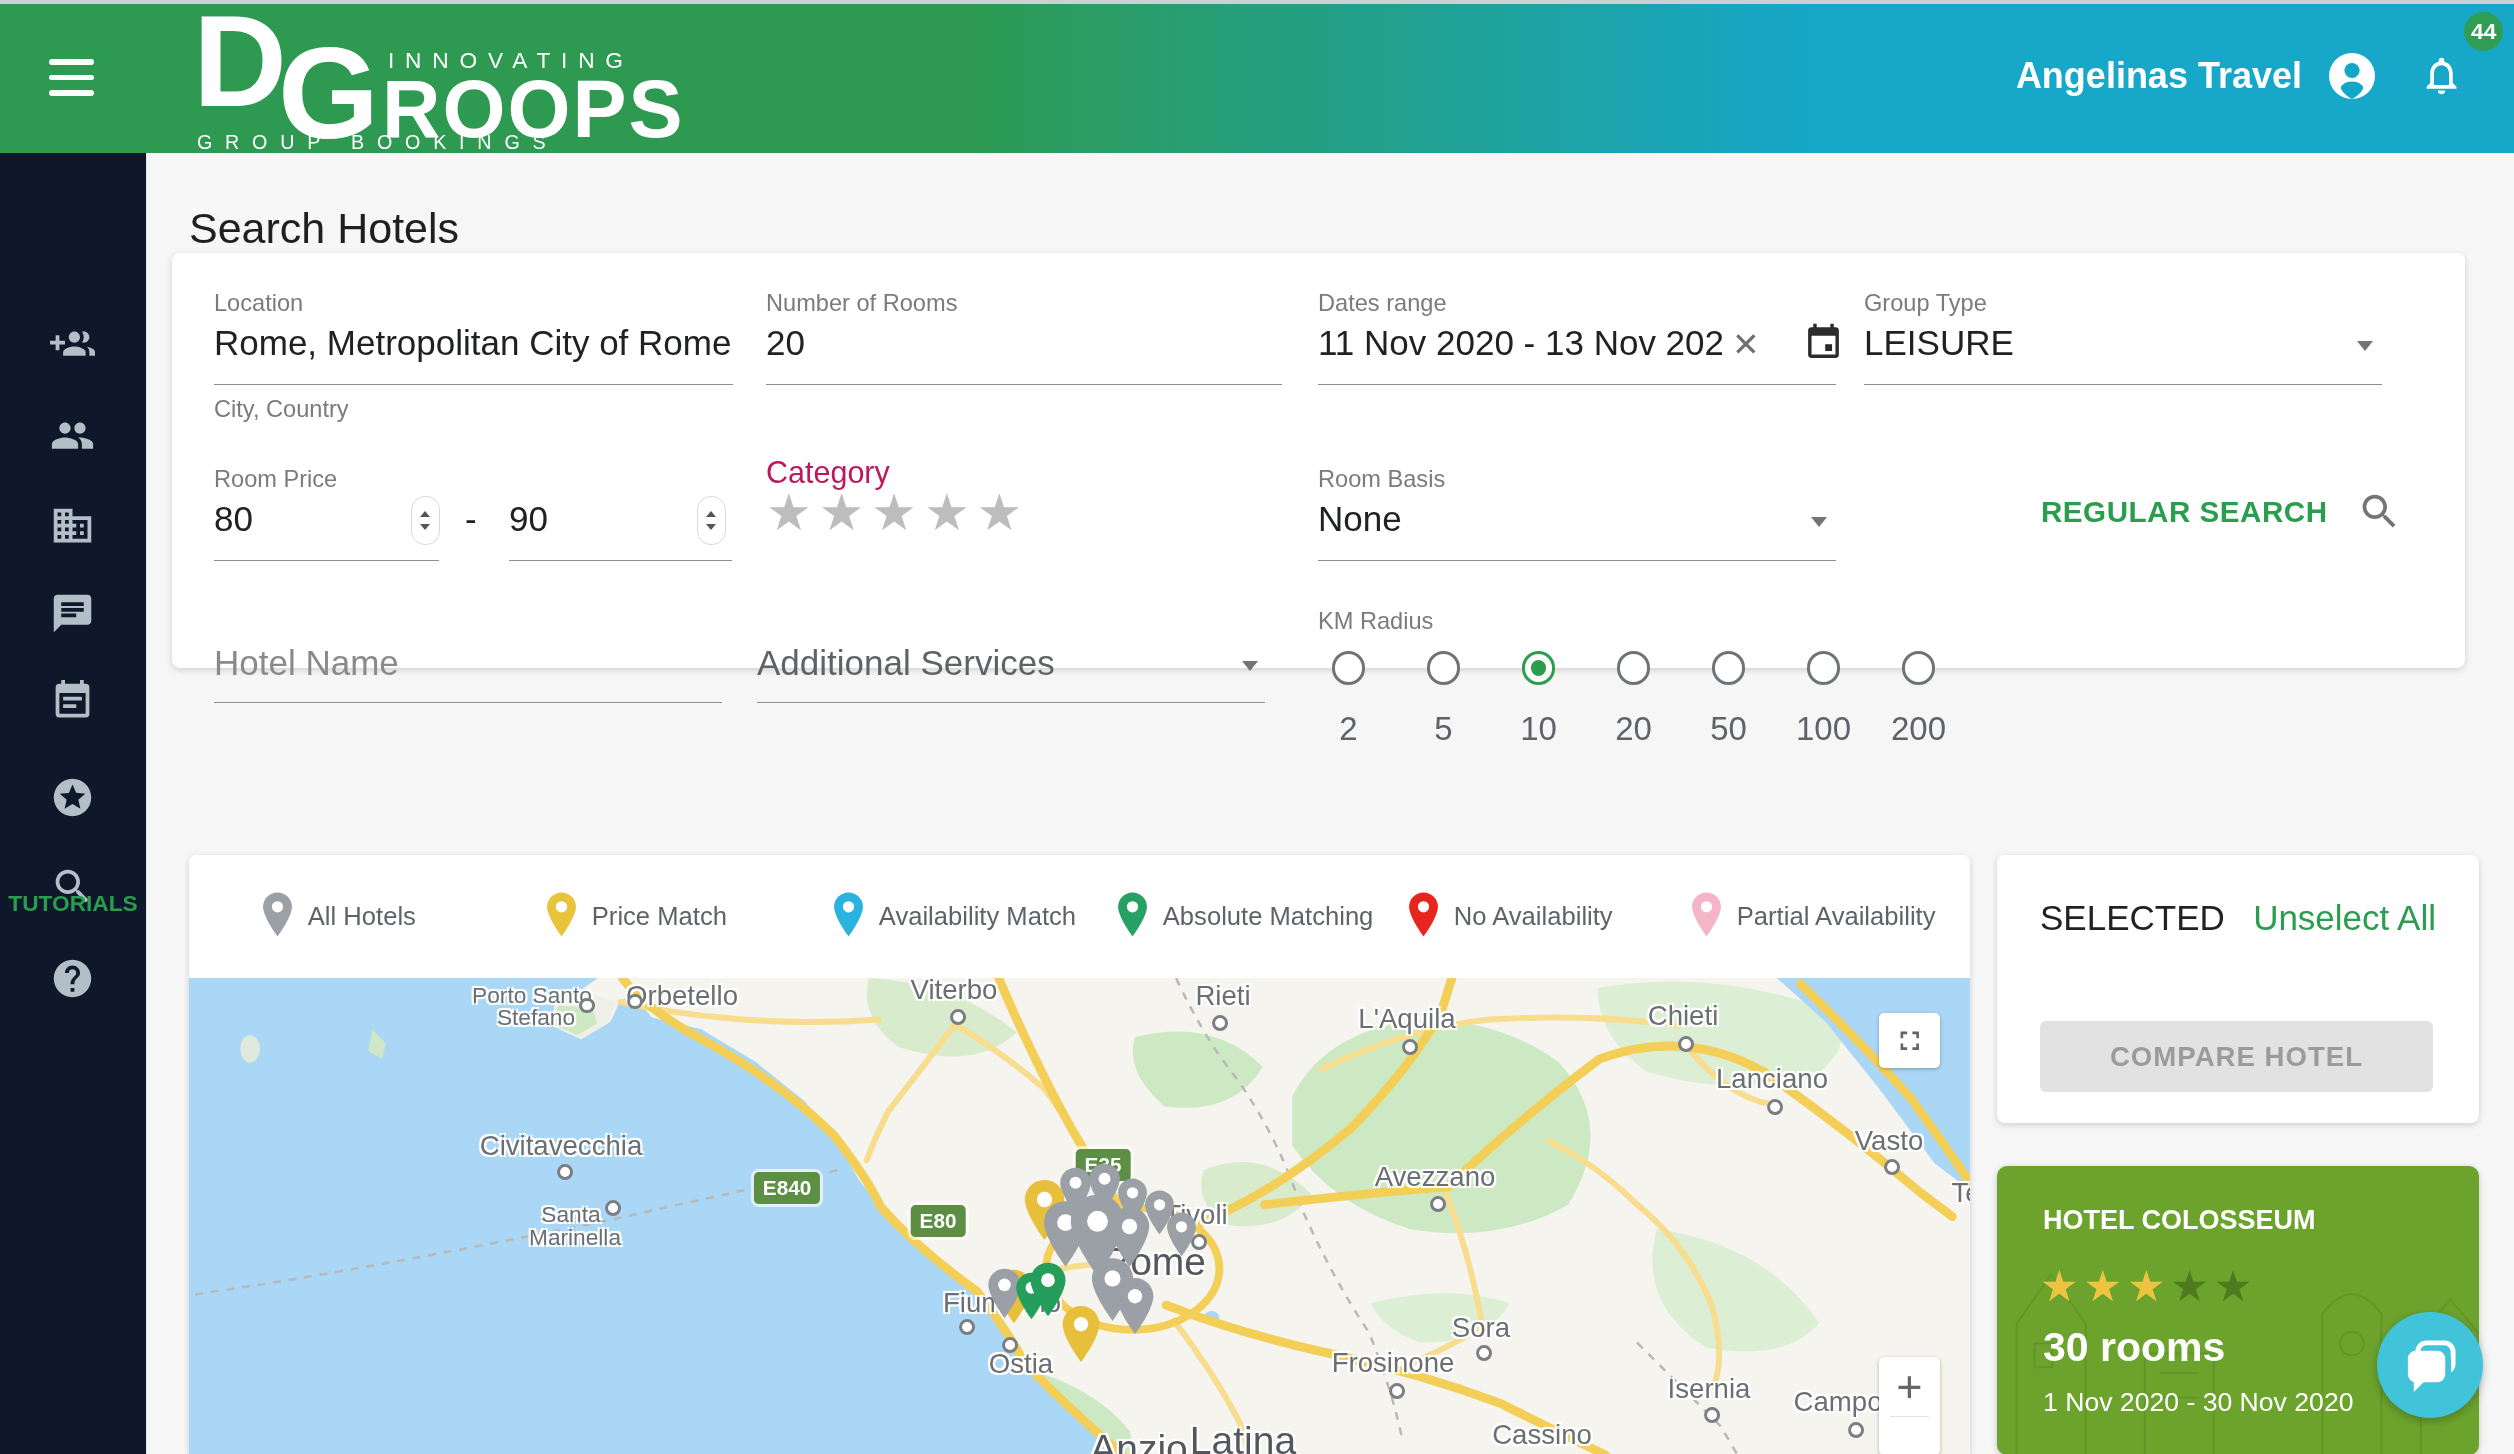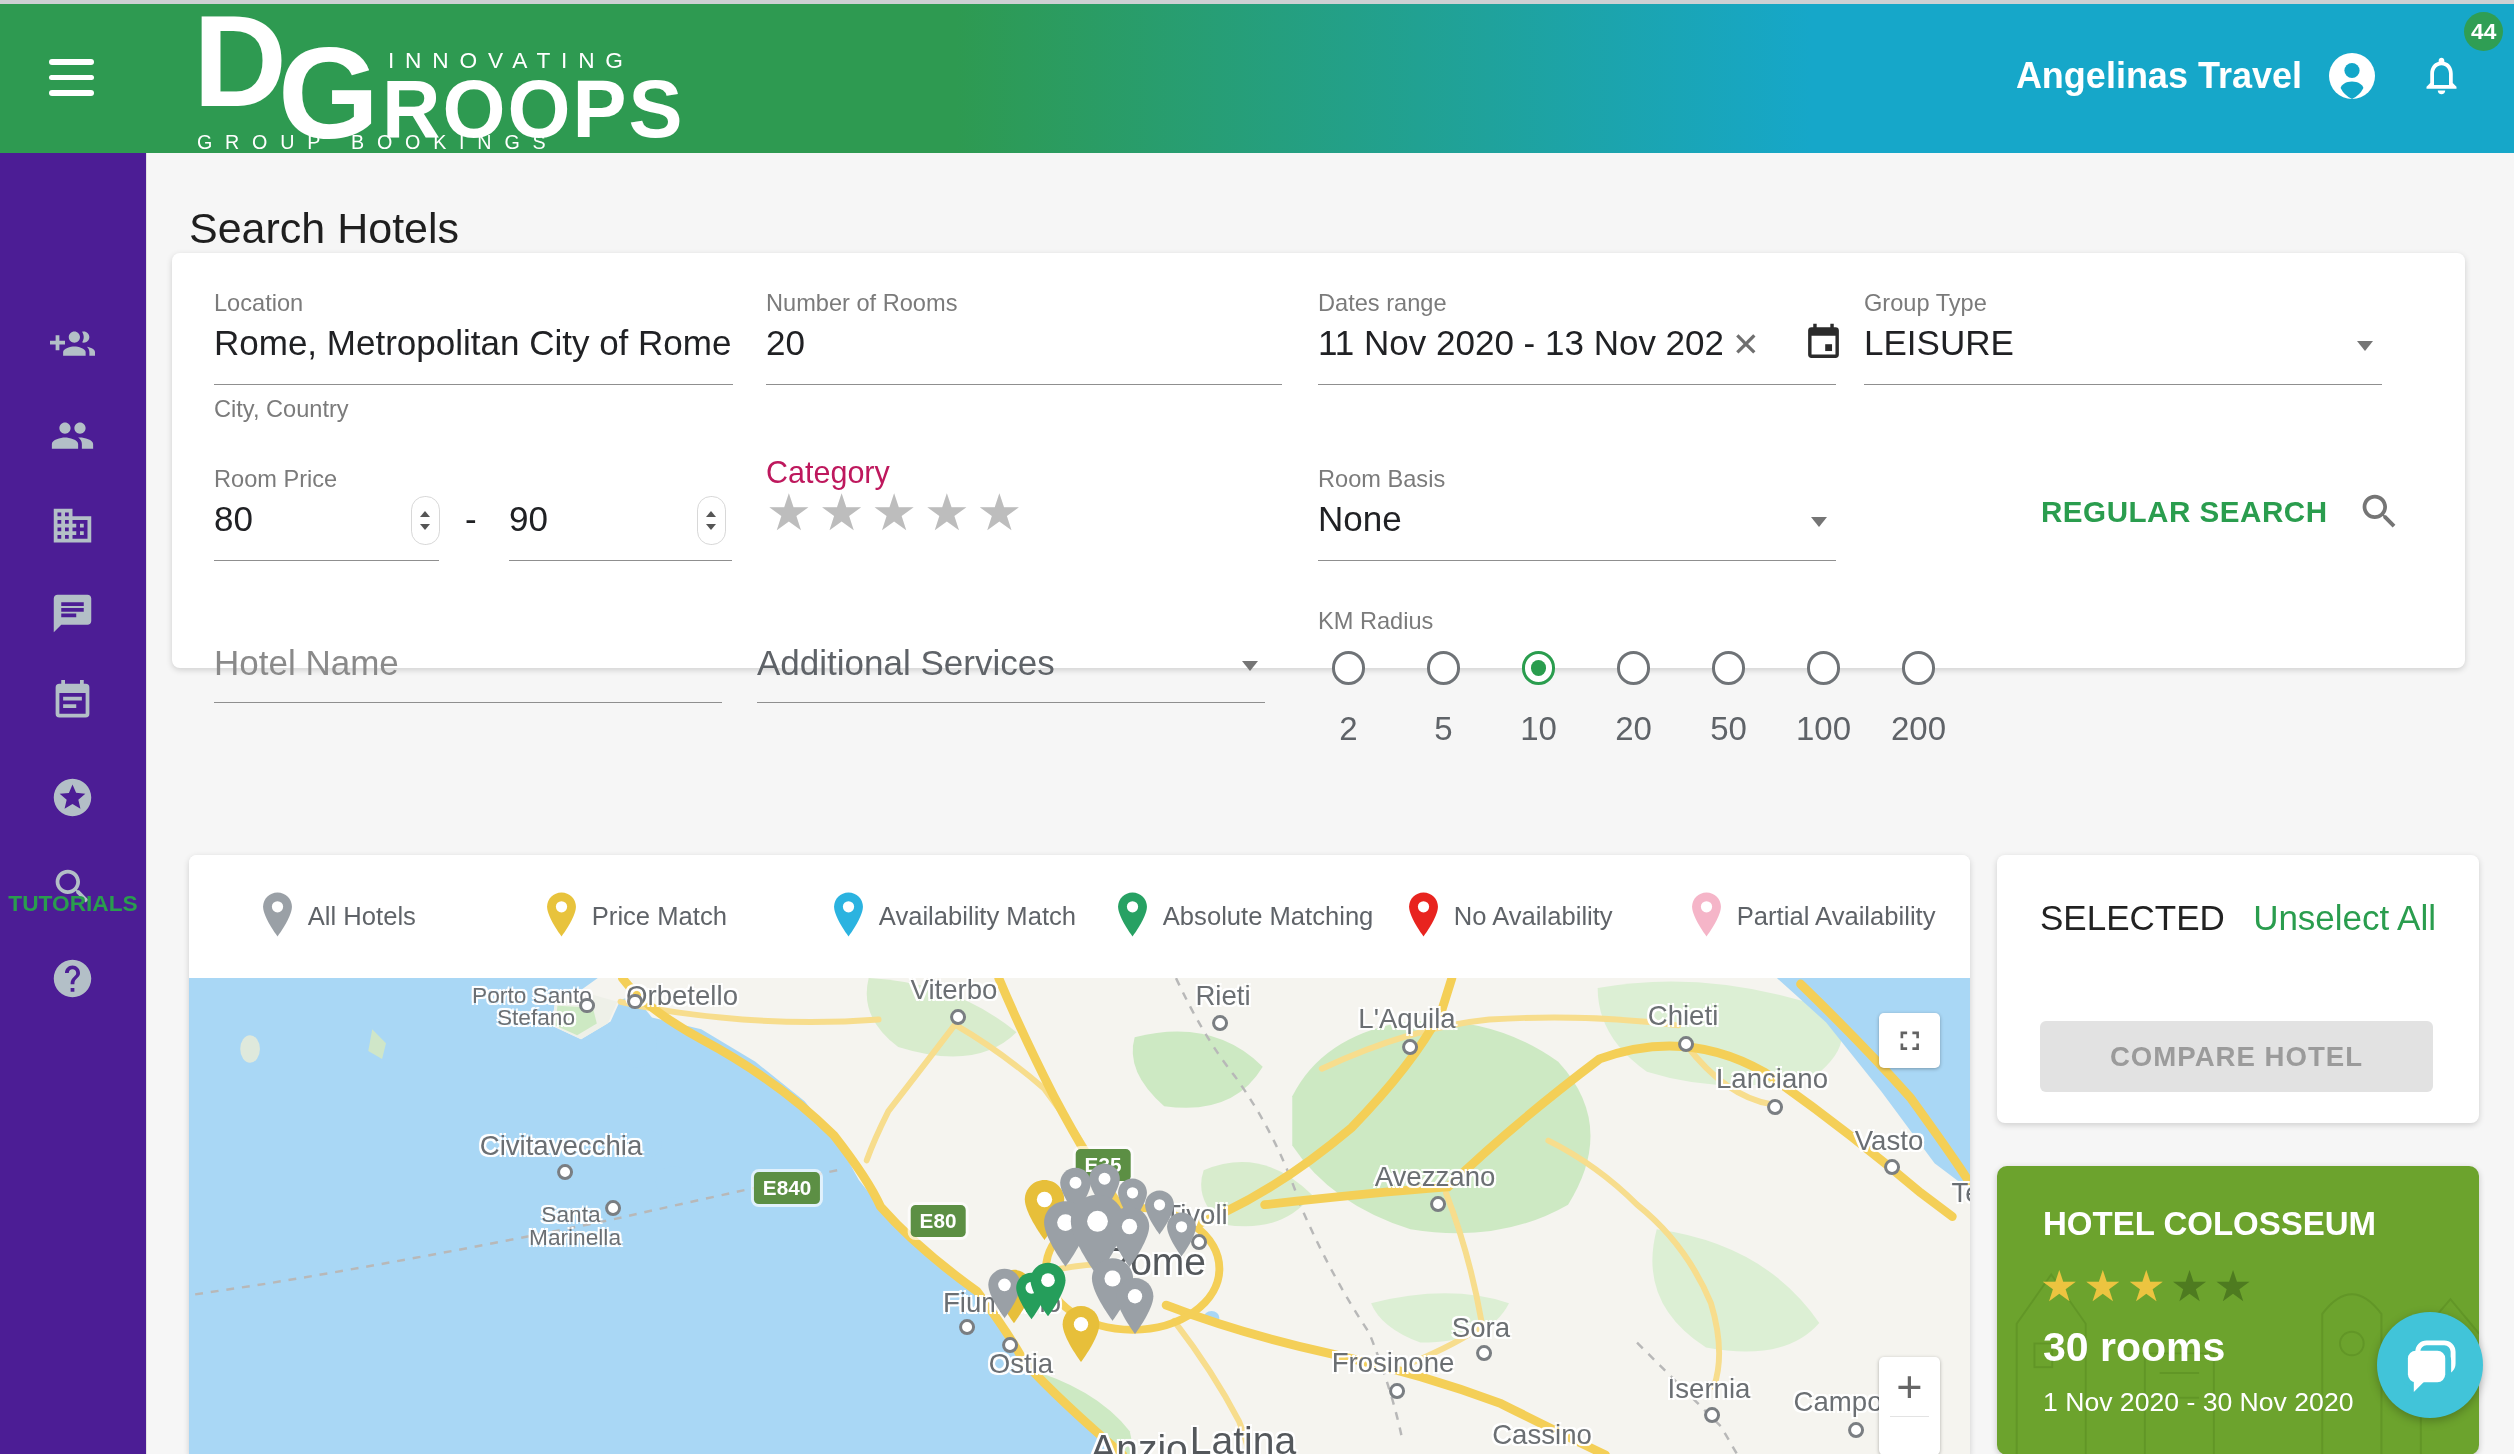--- a/index.html
+++ b/index.html
@@ -17,21 +17,21 @@
   .lg-innov{position:absolute;left:195px;top:41px;font-size:22.7px;font-weight:500;letter-spacing:10.8px;}
   .lg-roops{position:absolute;left:189px;top:63px;font-size:81px;font-weight:700;letter-spacing:2px;line-height:1;}
   .lg-tag{position:absolute;left:3.9px;top:125px;font-size:19.7px;font-weight:500;letter-spacing:12.8px;}
   .account-name{position:absolute;right:213px;top:55px;font-size:36px;font-weight:700;color:#fff;white-space:nowrap;cursor:pointer;}
   .avatar{position:absolute;right:140px;top:53px;width:46px;height:46px;cursor:pointer;}
   .bell{position:absolute;right:51px;top:53px;width:45px;height:45px;cursor:pointer;}
   .notif-badge{position:absolute;right:11.8px;top:11.8px;width:39px;height:39px;border-radius:50%;background:#2f9e54;color:#fff;
     font-size:22.7px;font-weight:700;display:flex;align-items:center;justify-content:center;}
 
   
-  .sidebar{position:absolute;left:0;top:153px;width:146px;height:1302px;background:#4c1d95;border-right:1px solid #e2e2e2;z-index:40;}
+  .sidebar{position:absolute;left:0;top:153px;width:146px;height:1302px;background:#0f172a;border-right:1px solid #e2e2e2;z-index:40;}
   .side-ic{position:absolute;left:50px;width:45px;height:45px;cursor:pointer;}
   .side-ic svg{width:45px;height:45px;fill:#b3bfc7;}
   .tutorials{position:absolute;left:0;top:737px;width:146px;text-align:center;font-size:22.7px;font-weight:700;color:#2a9d4e;cursor:pointer;}
 
   
   .page-title{position:absolute;left:189px;top:175px;font-size:43px;font-weight:500;color:#1f1f1f;}
   .card{position:absolute;background:#fff;border-radius:7.9px;box-shadow:0 2px 6.9px rgba(0,0,0,0.16);}
   .form-card{left:172px;top:253px;width:2293px;height:415px;}
   .field{position:absolute;}
   .f-label{font-size:23.6px;color:#7b7b7b;}
@@ -84,21 +84,21 @@
   .zoom-div{width:39px;height:1px;background:#e3e3e3;}
 
   
   .selected-card{left:1997px;top:855px;width:482px;height:268px;}
   .sel-title{position:absolute;left:43px;top:43px;font-size:35px;font-weight:500;color:#222;}
   .unselect-all{position:absolute;right:43px;top:43px;font-size:35px;color:#2a9d4e;cursor:pointer;}
   .compare-btn{position:absolute;left:43px;top:166px;width:393px;height:71px;background:#e2e2e2;border:none;border-radius:5.9px;
     font-family:inherit;font-size:27.6px;font-weight:700;color:#9b9b9b;letter-spacing:1px;cursor:pointer;}
   .hotel-card{position:absolute;left:1997px;top:1166px;width:482px;height:289px;background:#6ca32d;border-radius:9.9px;
     color:#fff;overflow:hidden;box-shadow:0 2px 6.9px rgba(0,0,0,0.2);cursor:pointer;}
-  .hc-name{position:absolute;left:46px;top:39px;font-size:33px;font-weight:700;white-space:nowrap;}
+  .hc-name{position:absolute;left:46px;top:39px;font-size:27px;font-weight:700;white-space:nowrap;}
   .hc-stars{position:absolute;left:43px;top:95px;font-size:43px;letter-spacing:4.9px;white-space:nowrap;}
   .hc-stars .st-on{color:#ecc440;}
   .hc-stars .st-off{color:#4e7b20;}
   .hc-rooms{position:absolute;left:46px;top:158px;font-size:41px;font-weight:700;}
   .hc-dates{position:absolute;left:46px;top:221px;font-size:26.6px;font-weight:500;}
   .hc-pattern{position:absolute;left:0;top:0;opacity:0.22;}
   .chat-fab{position:absolute;left:2377px;top:1312px;width:106px;height:106px;border-radius:50%;background:#41c4d9;
     box-shadow:0 3px 9.9px rgba(0,0,0,0.25);z-index:20;display:flex;align-items:center;justify-content:center;cursor:pointer;}
 </style>
 </head>

